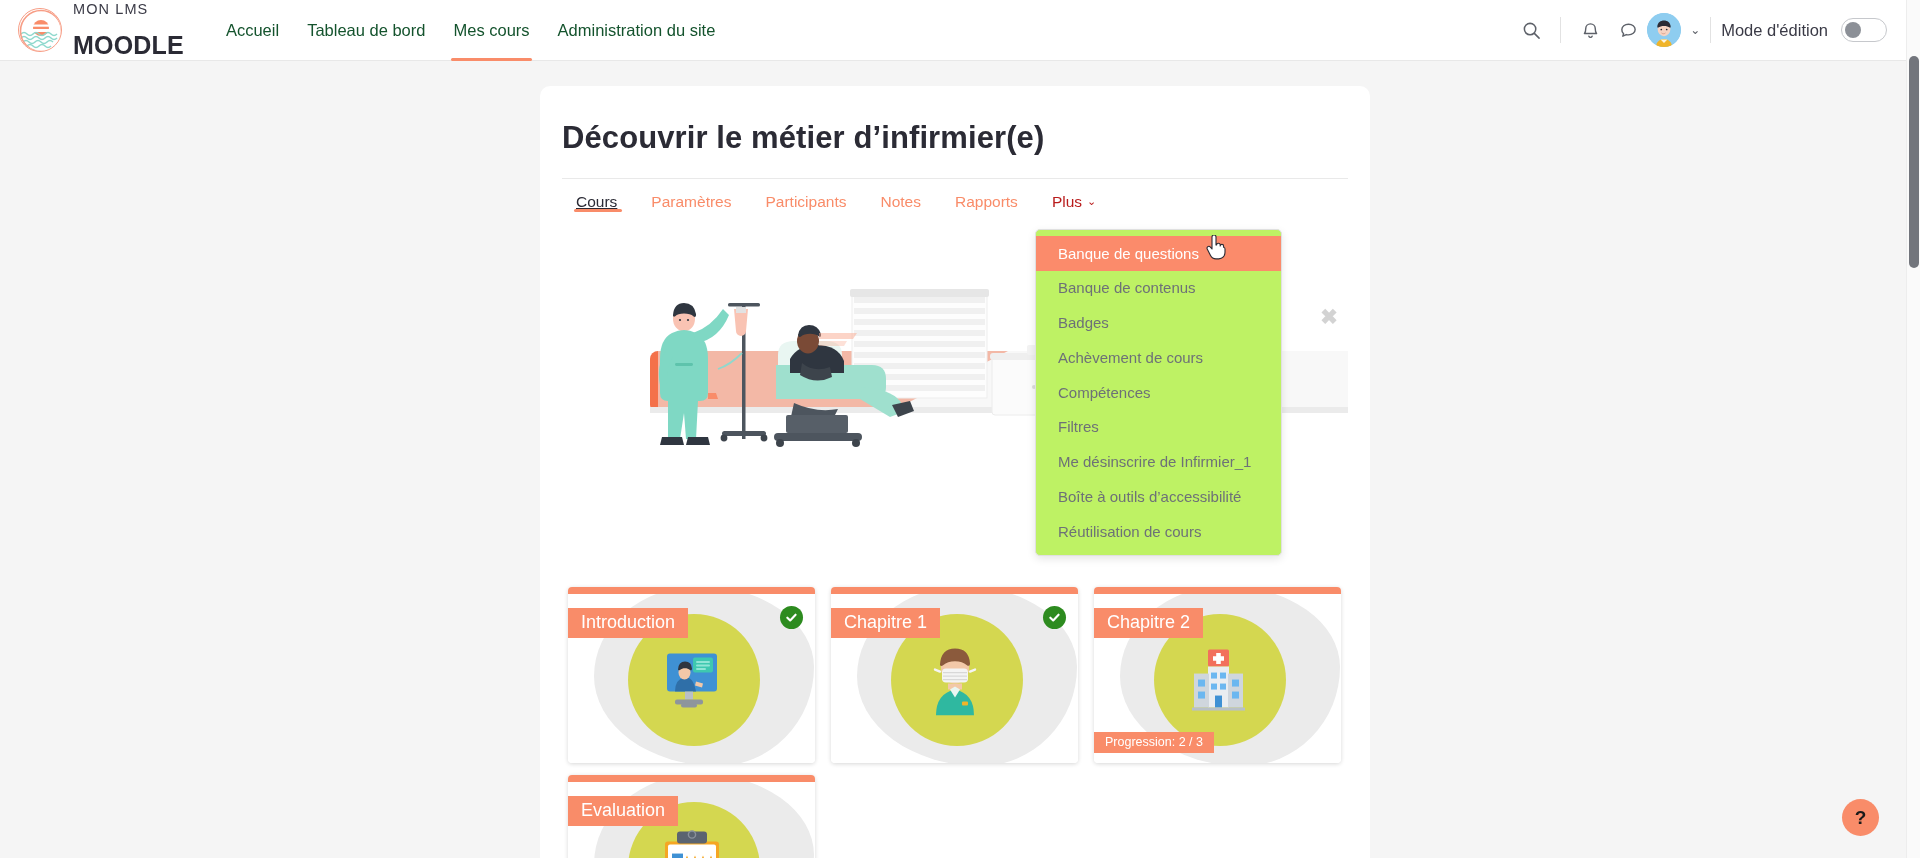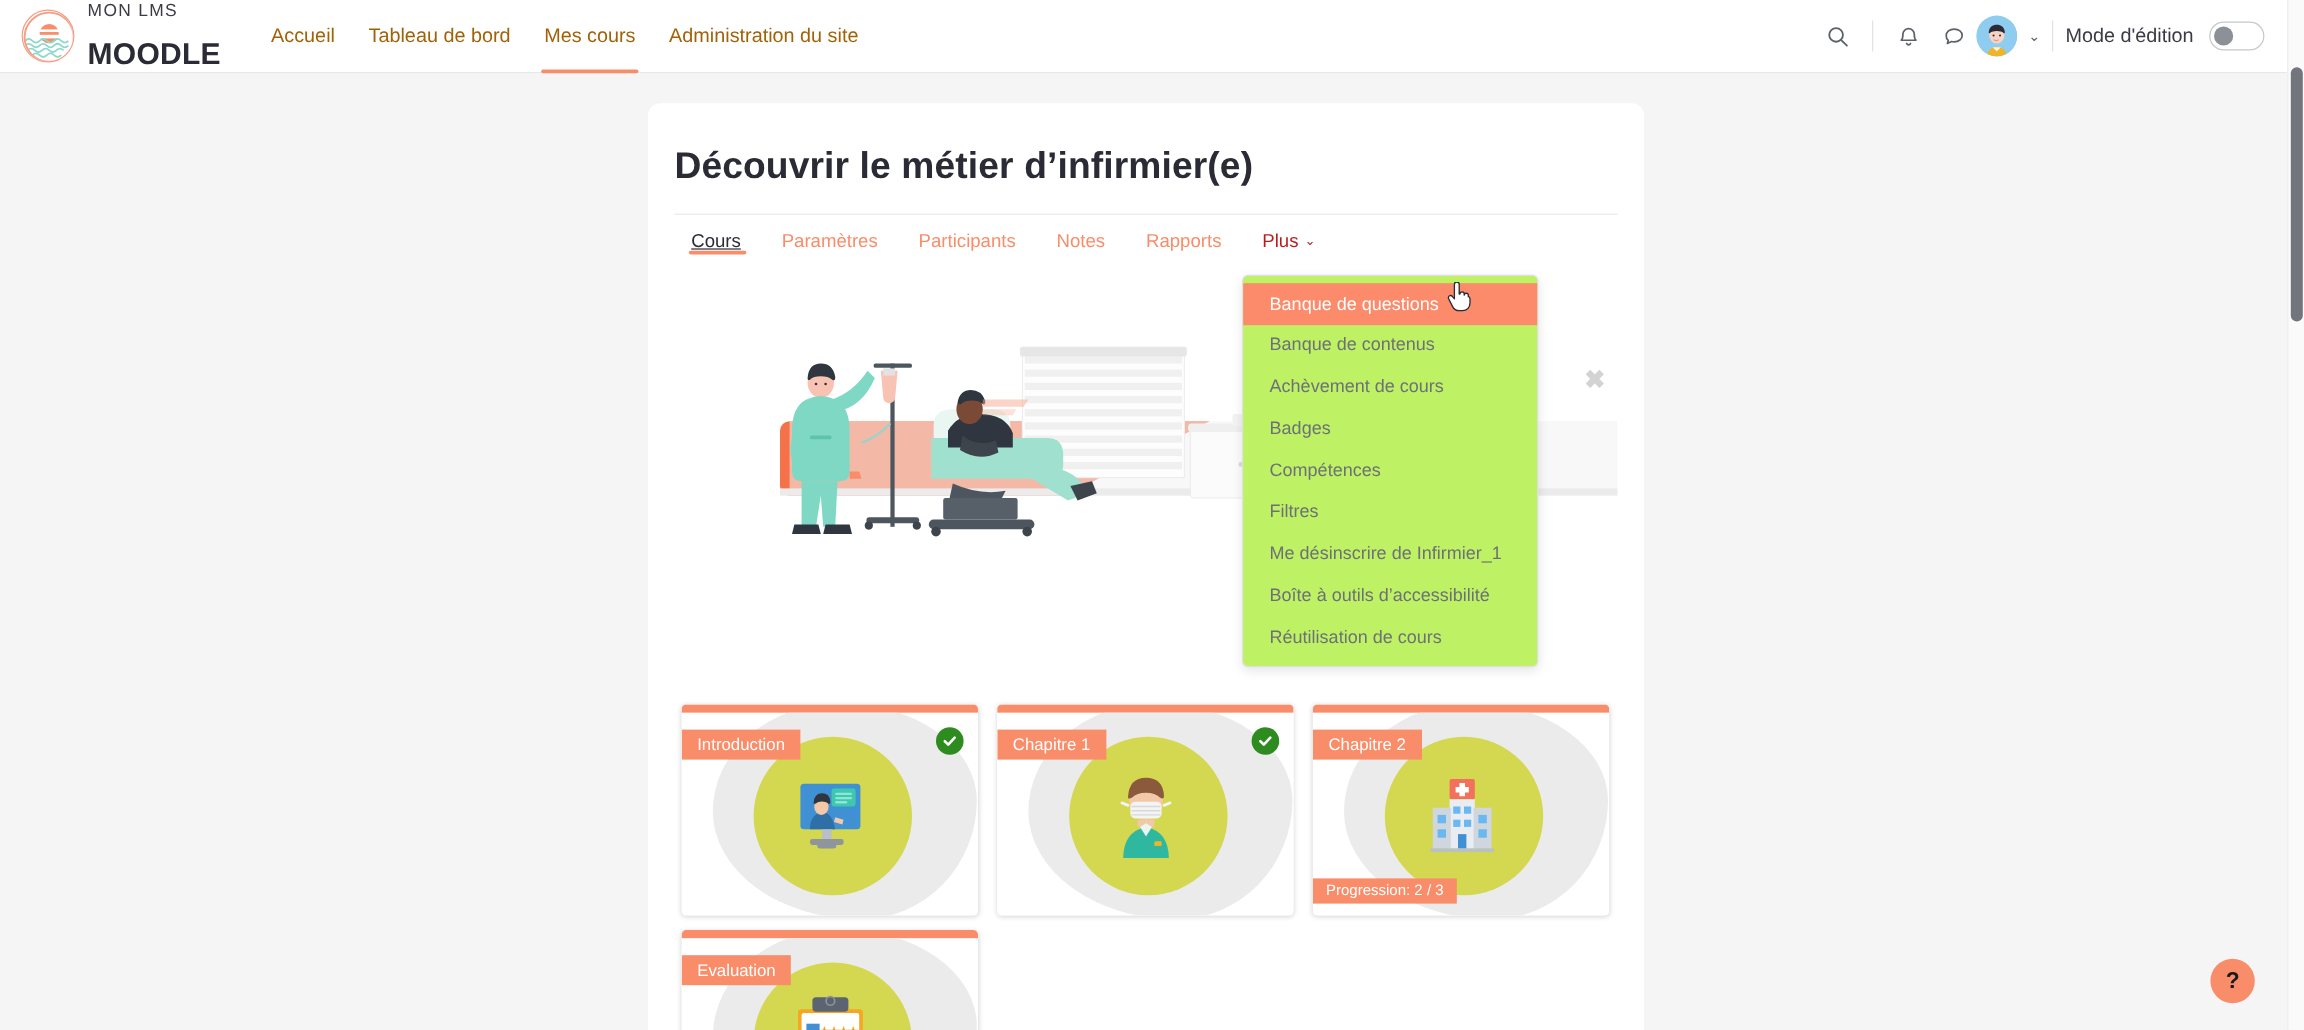--- a/index.html
+++ b/index.html
@@ -35,21 +35,21 @@
     font-weight: 400; display: block; margin-bottom: 17px;
   }
   .brand-bottom {
     font-size: 25px; letter-spacing: .2px; color: #2b2b35;
     font-weight: 700; display: block;
   }
 
   .nav-links { display: flex; align-items: center; margin-left: 28px; height: 61px; }
   .nav-link {
     position: relative; height: 61px; display: flex; align-items: center;
-    padding: 16px 14px; font-size: 16.5px; color: #a16207;
+    padding: 16px 14px; font-size: 16.5px; color: #14532d;
     cursor: pointer; text-decoration: none; white-space: nowrap;
   }
   .nav-link.active::after {
     content: ""; position: absolute; left: 12px; right: 12px; bottom: 0;
     height: 3px; background: #f98c69; border-radius: 2px;
   }
 
   .nav-right {
     margin-left: auto; display: flex; align-items: center;
     height: 61px; padding-right: 26px; gap: 0;
@@ -157,21 +157,21 @@
     background: #ebebeb; border-radius: 48% 52% 44% 56% / 50% 45% 55% 50%;
     left: 26px; top: -8px;
   }
   .dot {
     position: absolute; width: 132px; height: 132px; border-radius: 50%;
     background: #d4d750; left: 60px; top: 20px;
   }
   .card-badge {
     position: absolute; top: 14px; left: 0;
     background: #f98c69; color: #fff;
-    font-size: 14px; padding: 4px 13px 5px 13px; white-space: nowrap;
+    font-size: 18px; padding: 4px 13px 5px 13px; white-space: nowrap;
     z-index: 5;
   }
   .progress-badge {
     position: absolute; bottom: 10px; left: 0;
     background: #f98c69; color: #fff;
     font-size: 12.5px; padding: 3px 11px 4px 11px; white-space: nowrap;
     z-index: 5;
   }
   .check {
     position: absolute; top: 12px; right: 12px;
@@ -505,22 +505,22 @@
       </div>
     </div>
   </div>
 
   <button class="help-fab">?</button>
 </div>
 
 <div class="dropdown">
   <div class="dd-item sel">Banque de questions</div>
   <div class="dd-item">Banque de contenus</div>
+  <div class="dd-item">Badges</div>
   <div class="dd-item">Achèvement de cours</div>
-  <div class="dd-item">Badges</div>
   <div class="dd-item">Compétences</div>
   <div class="dd-item">Filtres</div>
   <div class="dd-item">Me désinscrire de Infirmier_1</div>
   <div class="dd-item">Boîte à outils d’accessibilité</div>
   <div class="dd-item">Réutilisation de cours</div>
 </div>
 
 <div class="cursor-hand">
   <svg width="22" height="26" viewBox="0 0 22 26">
     <path d="M7 2c0-1.1.9-2 2-2s2 .9 2 2v8h.6c0-1 .8-1.8 1.8-1.8s1.8.8 1.8 1.8v1c0-.9.8-1.6 1.7-1.6s1.7.7 1.7 1.6v1.2c.8.1 1.4.8 1.4 1.7v3.4c0 3.6-2.4 6.6-6.2 6.6H11c-3 0-4.6-1.6-5.6-3.6L2.2 14c-.5-1 0-2.2 1-2.6 .8-.3 1.7 0 2.2.8L7 14z" fill="#ffffff" stroke="#2b2b35" stroke-width="1.1" stroke-linejoin="round"></path>

